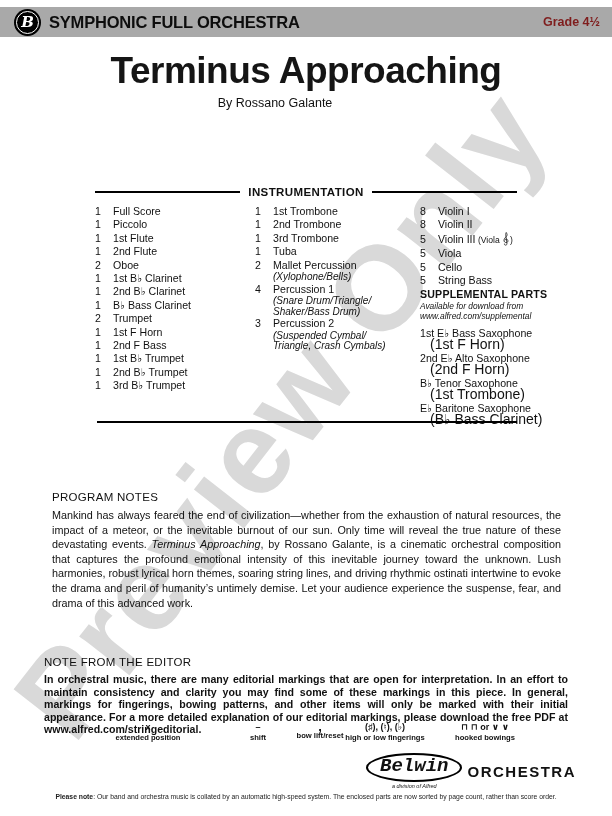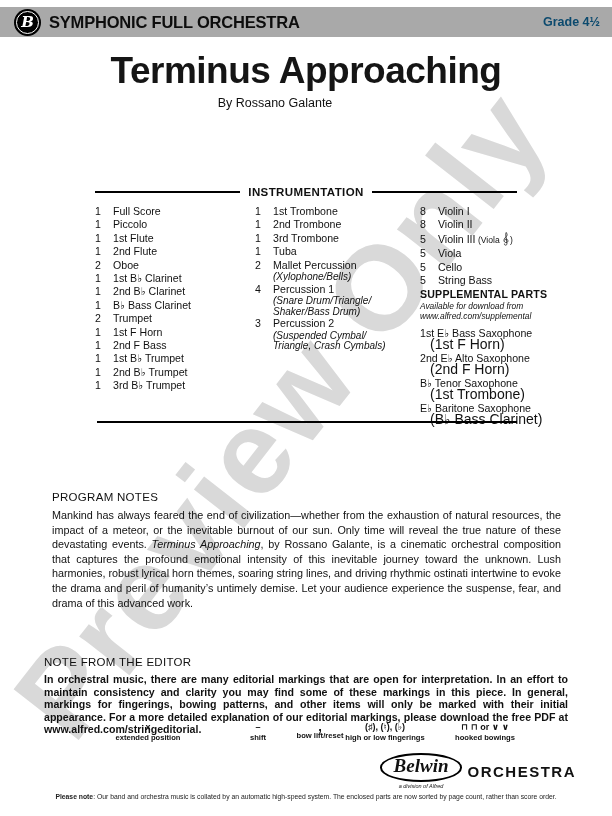--- a/index.html
+++ b/index.html
@@ -18,21 +18,21 @@
   
   .gradebar{
     position:absolute;top:7px;left:0;width:612px;height:30px;background:#a9a9a9;
     display:flex;align-items:center;
   }
   .hlogo{position:relative;width:27px;height:27px;background:#000;border-radius:50%;
     margin-left:14px;flex:0 0 auto;display:flex;align-items:center;justify-content:center;}
   .hlogo::after{content:"";position:absolute;inset:2px;border:1px solid #fff;border-radius:50%;}
   .hlogo-b{color:#fff;font-family:"DejaVu Serif",serif;font-style:italic;font-weight:bold;font-size:15px;line-height:1;position:relative;z-index:1;}
   .series{font-size:16.5px;font-weight:bold;margin-left:8px;letter-spacing:-0.2px;color:#0d0d0d;}
-  .grade{margin-left:auto;margin-right:12px;font-size:12.5px;font-weight:bold;color:#0c4a6e;}
+  .grade{margin-left:auto;margin-right:12px;font-size:12.5px;font-weight:bold;color:#7f1d1d;}
   
   .title{position:absolute;top:50px;left:0;width:612px;text-align:center;
     font-size:37px;font-weight:bold;letter-spacing:-0.5px;color:#151515;}
   .byline{position:absolute;top:96px;left:0;width:550px;text-align:center;font-size:12.5px;color:#111;}
   
   .instr{position:absolute;top:186px;left:95px;width:465px;}
   .instr-head{display:flex;align-items:center;width:422px;}
   .instr-head .rule{flex:1;height:1.5px;background:#000;}
   .instr-head .htxt{margin:0 8px;font-size:11.5px;font-weight:bold;letter-spacing:0.4px;}
   .instr-cols{display:flex;margin-top:7px;}
@@ -64,21 +64,21 @@
   .enote .body{font-size:10.6px;line-height:12.6px;text-align:justify;font-weight:bold;}
   
   .legend{position:absolute;top:722px;left:0;width:612px;height:28px;}
   .mark-item{position:absolute;top:0;transform:translateX(-50%);text-align:center;white-space:nowrap;}
   .mark-sym{font-size:9px;font-weight:bold;line-height:11px;}
   .mark-sym.big{font-size:13px;line-height:9px;}
   .mark-label{font-size:7.6px;font-weight:bold;line-height:9px;}
   
   .publisher{position:absolute;top:753px;right:36px;display:flex;align-items:center;}
   .oval-wrap{position:relative;margin-right:5px;text-align:center;}
-  .belwin-oval{display:inline-block;font-family:Liberation Serif, serif;font-style:italic;font-weight:bold;
+  .belwin-oval{display:inline-block;font-family:Liberation Mono, monospace;font-style:italic;font-weight:bold;
     font-size:19px;border:2.5px solid #000;border-radius:50%;padding:1px 12px 4px;line-height:20px;}
   .division{display:block;font-size:5.5px;font-style:italic;margin-top:1px;}
   .orch{font-size:15px;font-weight:bold;letter-spacing:1.5px;}
   
   .footer{position:absolute;top:793px;left:0;width:612px;text-align:center;font-size:6.8px;color:#222;}
   .footer b{font-weight:bold;}
   i.em{font-style:italic;}
 </style>
 </head>
 <body>

